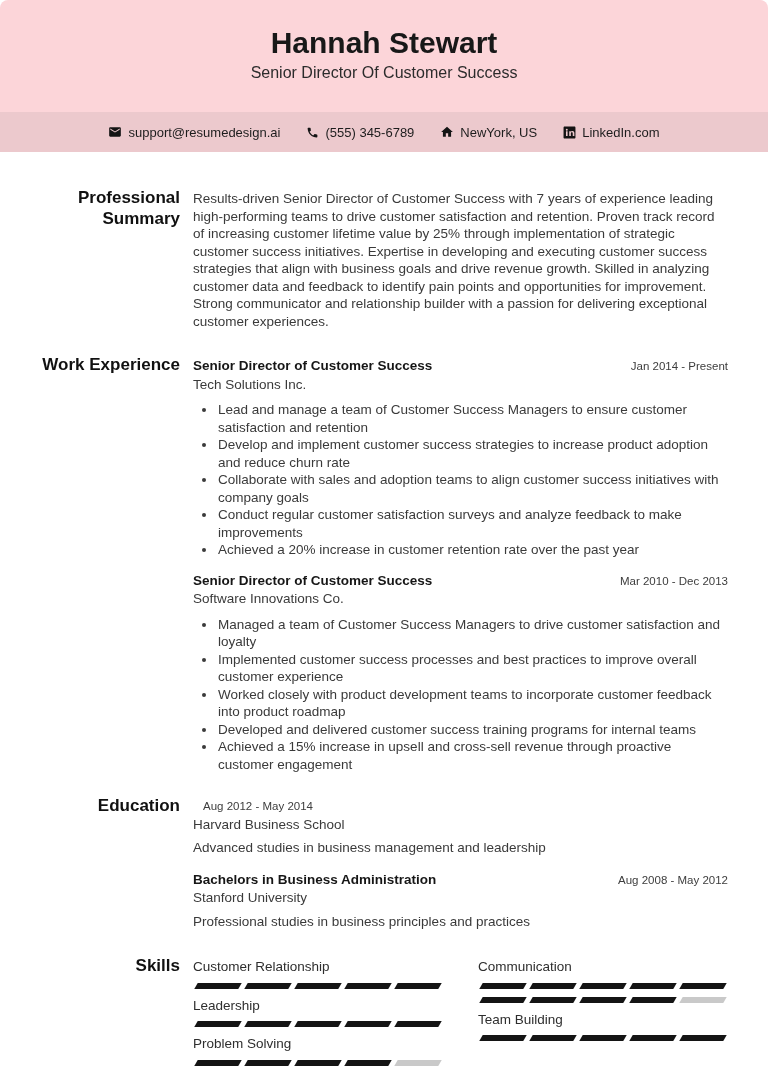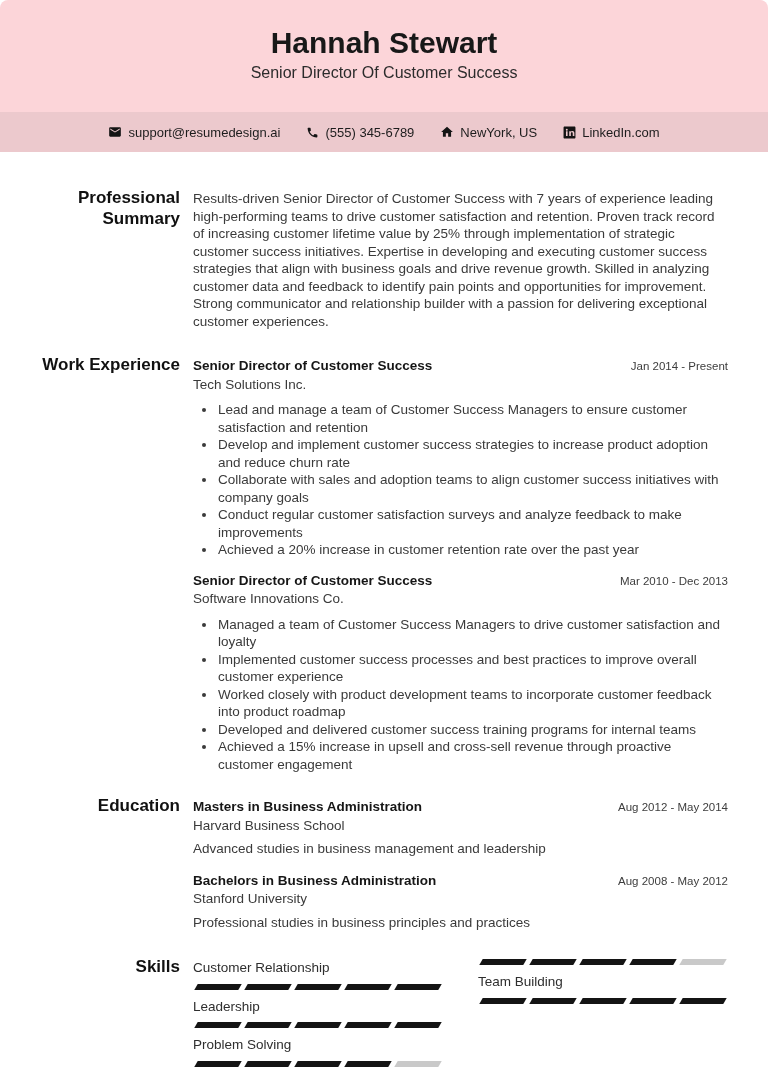--- a/index.html
+++ b/index.html
@@ -187,21 +187,20 @@
 
       </div>
     </section>
 
     <section class="section section-education">
       <div class="section-label">Education</div>
       <div class="section-content">
 
         <div class="edu-item">
           <div class="entry-header">
-            <span class="entry-title">Masters in Business Administration</span>
             <span class="entry-date">Aug 2012 - May 2014</span>
           </div>
           <div>Harvard Business School</div>
           <div class="edu-desc">Advanced studies in business management and leadership</div>
         </div>
 
         <div class="edu-item">
           <div class="entry-header">
             <span class="entry-title">Bachelors in Business Administration</span>
             <span class="entry-date">Aug 2008 - May 2012</span>
@@ -245,20 +244,30 @@
                   <div class="skill-seg filled"></div>
                   <div class="skill-seg filled"></div>
                   <div class="skill-seg filled"></div>
                   <div class="skill-seg"></div>
                 </div>
               </div>
 
           </div>
           <div class="skills-col">
             <div class="skill">
+              <div class="skill-name">Communication</div>
+            <div class="skill-bar">
+                  <div class="skill-seg filled"></div>
+                  <div class="skill-seg filled"></div>
+                  <div class="skill-seg filled"></div>
+                  <div class="skill-seg filled"></div>
+                  <div class="skill-seg filled"></div>
+                </div>
+              </div>
+            <div class="skill">
             <div class="skill-bar">
                   <div class="skill-seg filled"></div>
                   <div class="skill-seg filled"></div>
                   <div class="skill-seg filled"></div>
                   <div class="skill-seg filled"></div>
                   <div class="skill-seg"></div>
                 </div>
               </div>
             <div class="skill">
               <div class="skill-name">Team Building</div>

